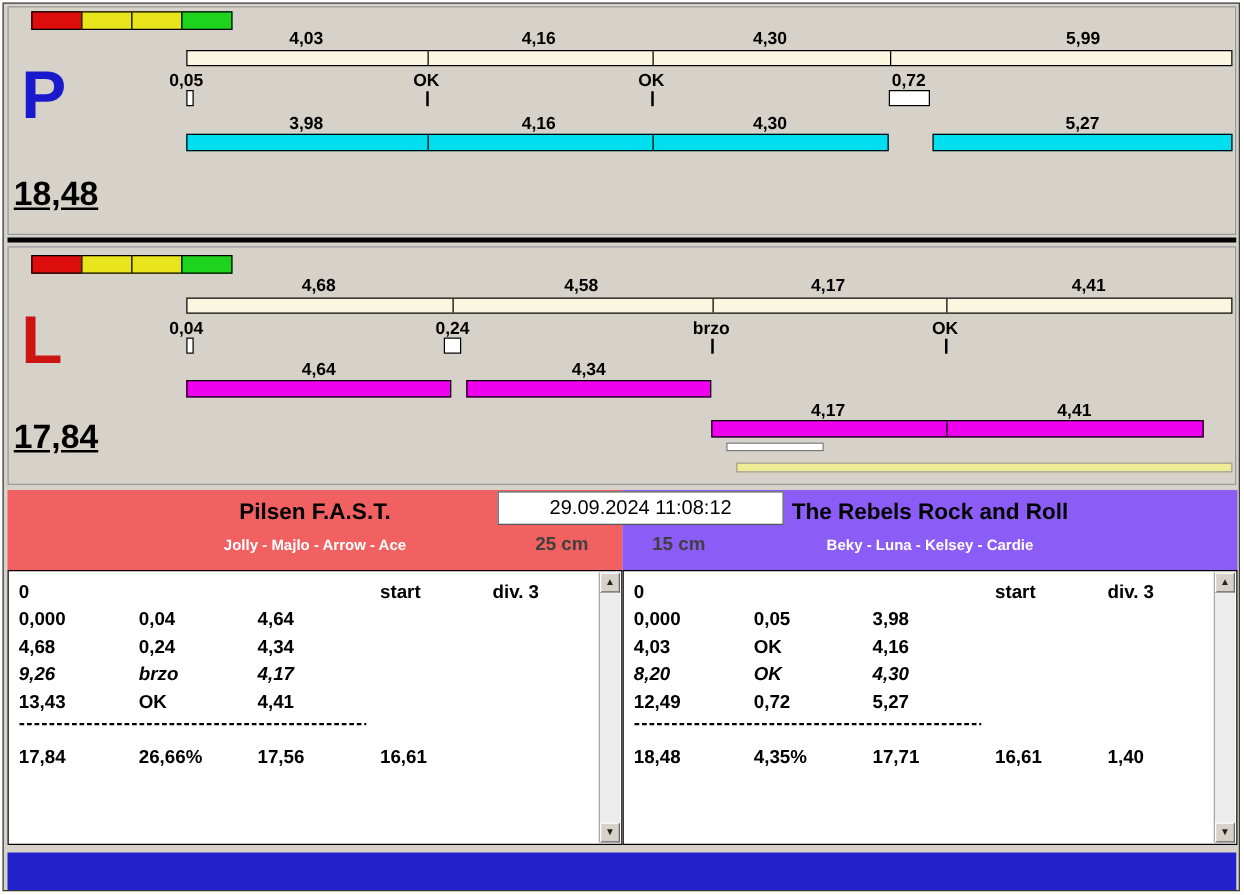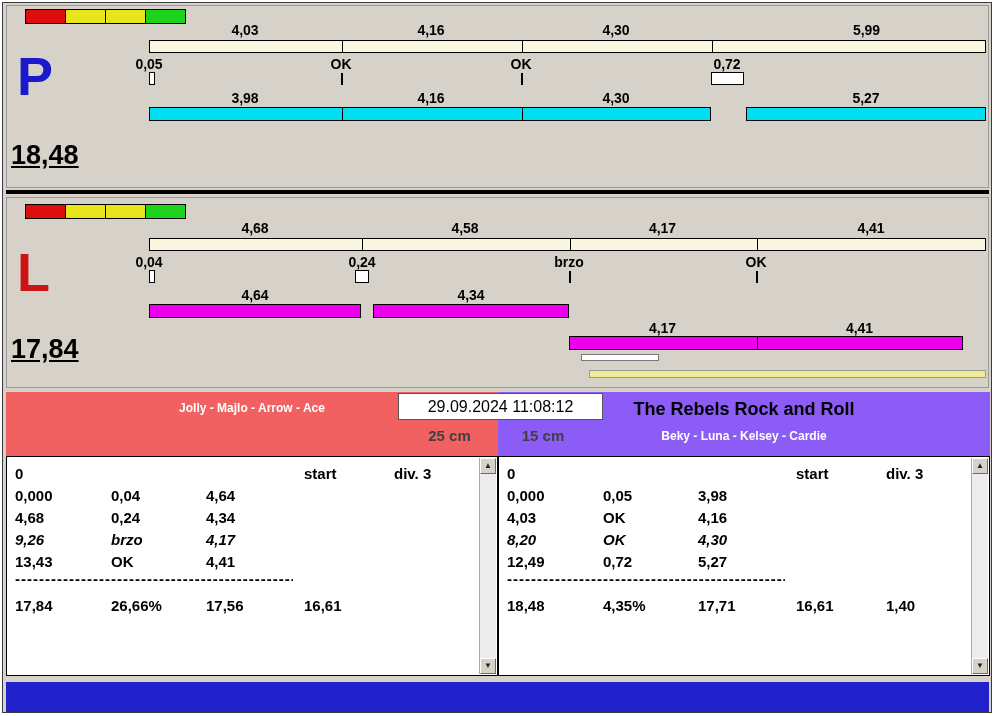--- a/index.html
+++ b/index.html
@@ -92,21 +92,21 @@
   
   .team-header { position:absolute; top:389px; height:64px; }
   .team-header.left  { left:3px;   width:492px; background:#f26161; }
   .team-header.right { left:495px; width:492px; background:#8b5cf6; }
   .team-name { text-align:center; padding-top:7px; font-size:18px; font-weight:bold; color:#000; }
   .team-members { text-align:center; padding-top:9px; font-size:12px; font-weight:bold; color:#fff; }
   .height-badge { position:absolute; top:424px; font-size:15px; font-weight:bold;
                   color:#404040; text-align:center; z-index:6; }
   .height-left  { left:398px; width:97px; }
   .height-right { left:500px; width:80px; }
-  .datetime-box { position:absolute; left:395px; top:390px; width:205px; height:27px;
+  .datetime-box { position:absolute; left:395px; top:390px; width:229px; height:27px;
                   background:#ffffff; border:1px solid #555; z-index:5;
                   text-align:center; line-height:25px; font-size:16px; color:#000; }
 
   .data-table { position:absolute; top:453px; height:220px; background:#ffffff;
                 border:1px solid #000; }
   .data-table.left  { left:3px;   width:492px; }
   .data-table.right { left:495px; width:492px; }
   .cell { position:absolute; font-weight:bold; font-size:15px; color:#000; white-space:pre; }
   .c1 { left:8px; }  .c2 { left:104px; } .c3 { left:199px; } .c4 { left:297px; } .c5 { left:387px; }
   .r0 { top:8px; }   .r1 { top:30px; }   .r2 { top:52px; }   .r3 { top:74px;font-style:italic; }
@@ -220,20 +220,21 @@
       </div>
 
       <div class="bar-white"></div>
       <div class="bar-yellow"></div>
 
       <span class="lane-letter letter-l">L</span>
       <span class="lane-total total-l">17,84</span>
     </div>
 
     <div class="team-header left">
+      <div class="team-name">Pilsen F.A.S.T.</div>
       <div class="team-members">Jolly - Majlo - Arrow - Ace</div>
     </div>
     <div class="team-header right">
       <div class="team-name">The Rebels Rock and Roll</div>
       <div class="team-members">Beky - Luna - Kelsey - Cardie</div>
     </div>
 
     <div class="datetime-box">29.09.2024 11:08:12</div>
     <span class="height-badge height-left">25 cm</span>
     <span class="height-badge height-right">15 cm</span>

